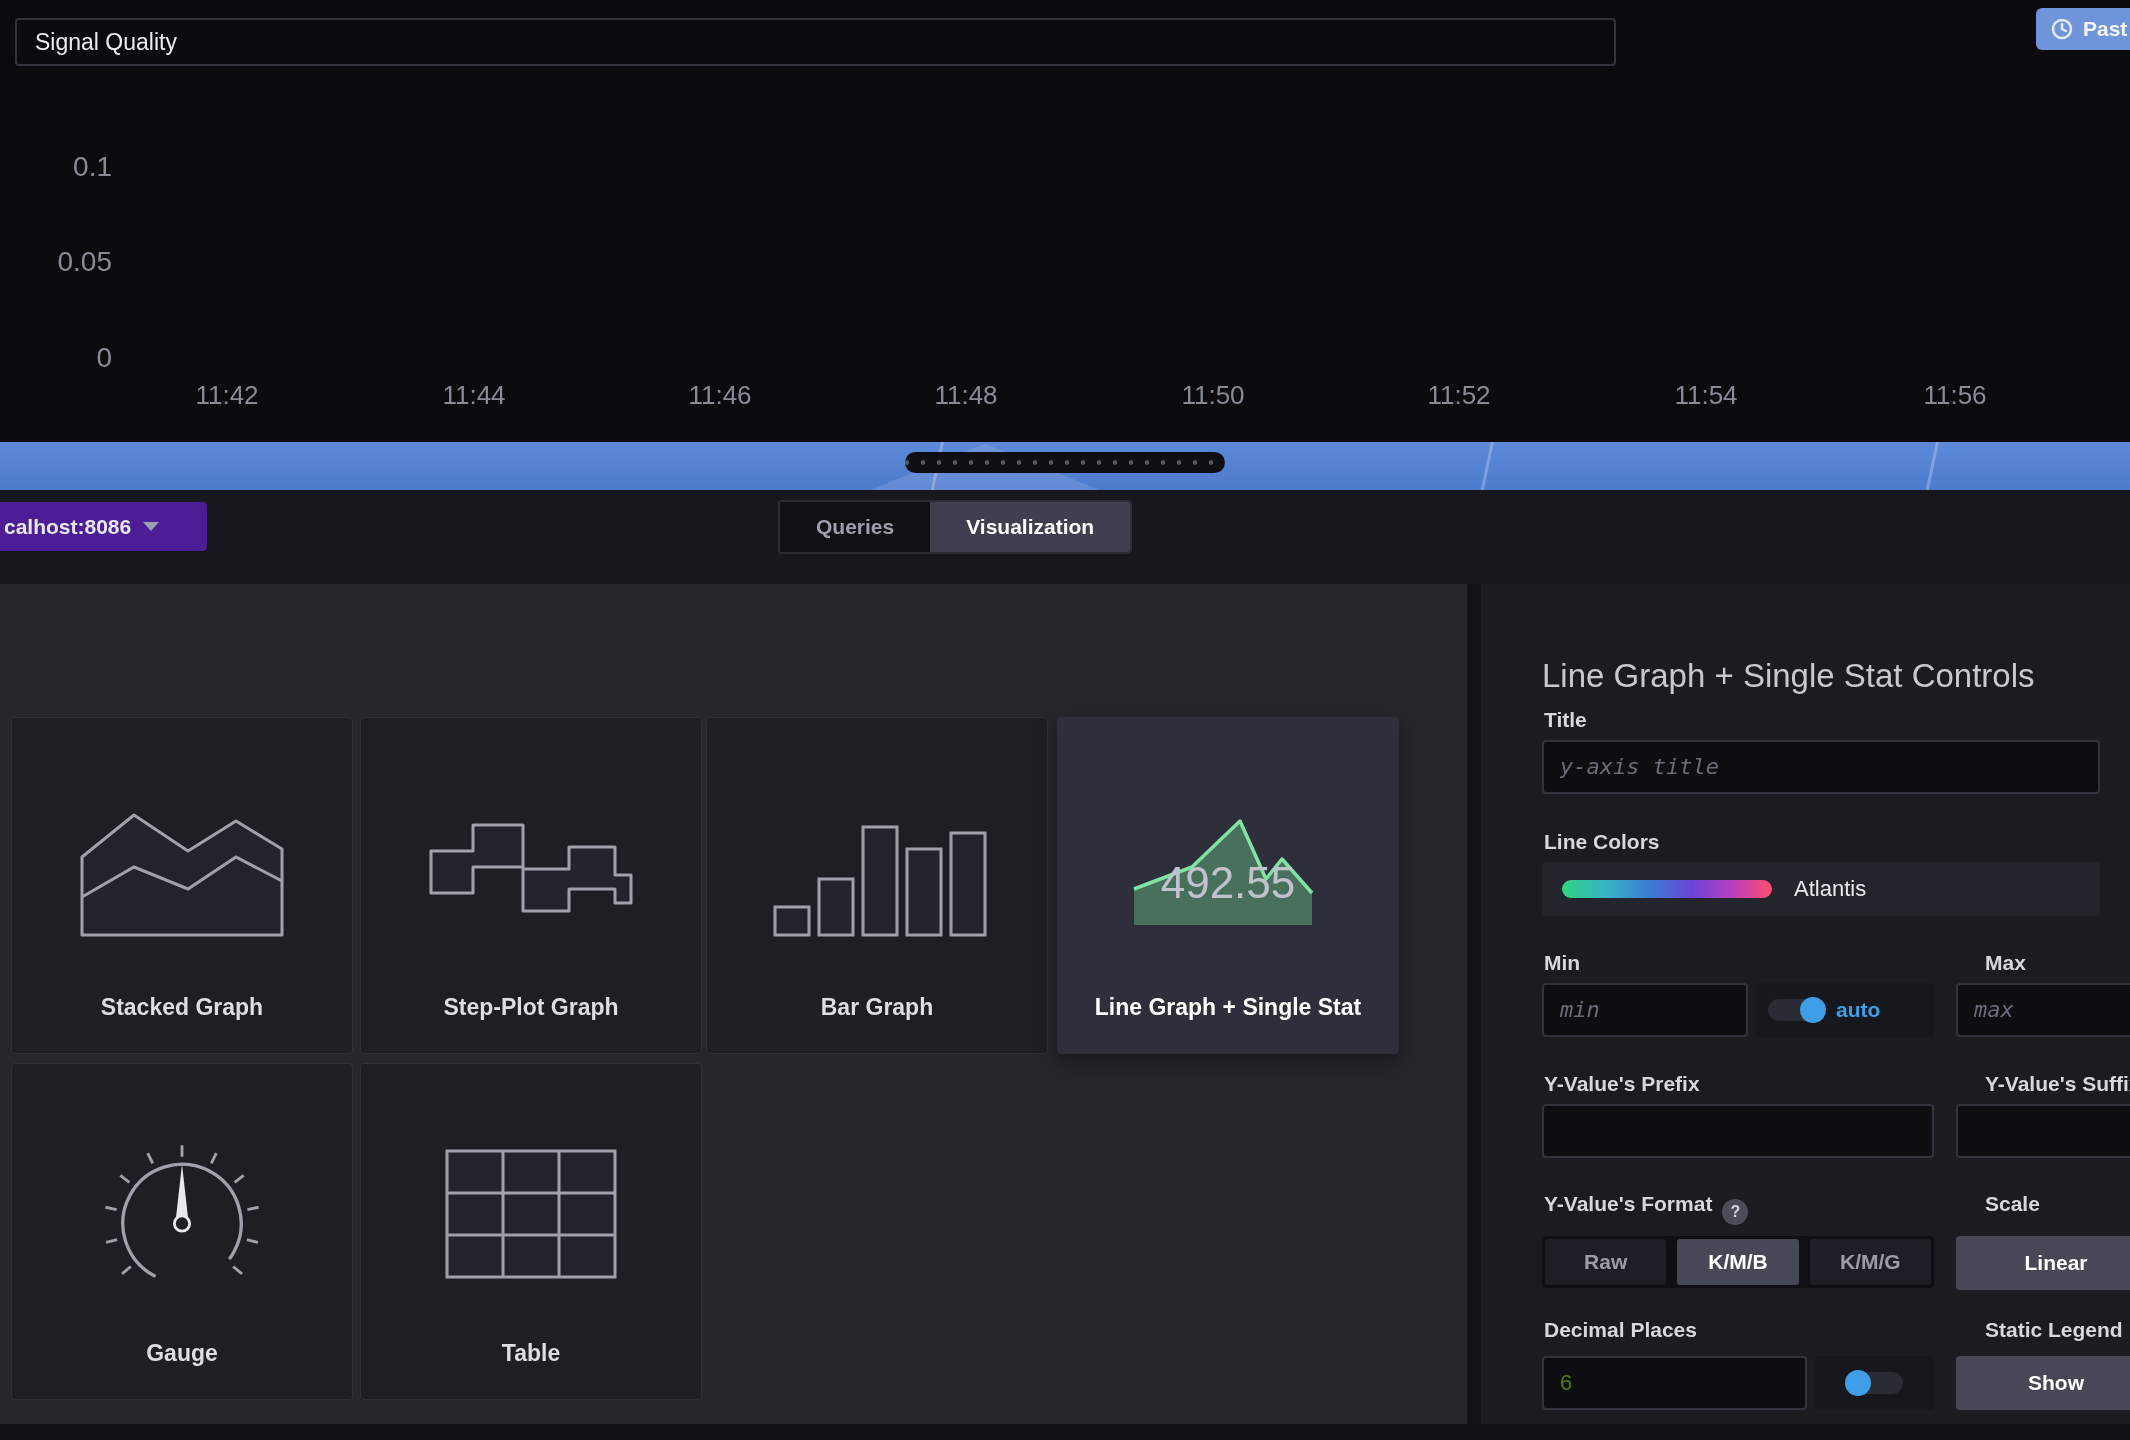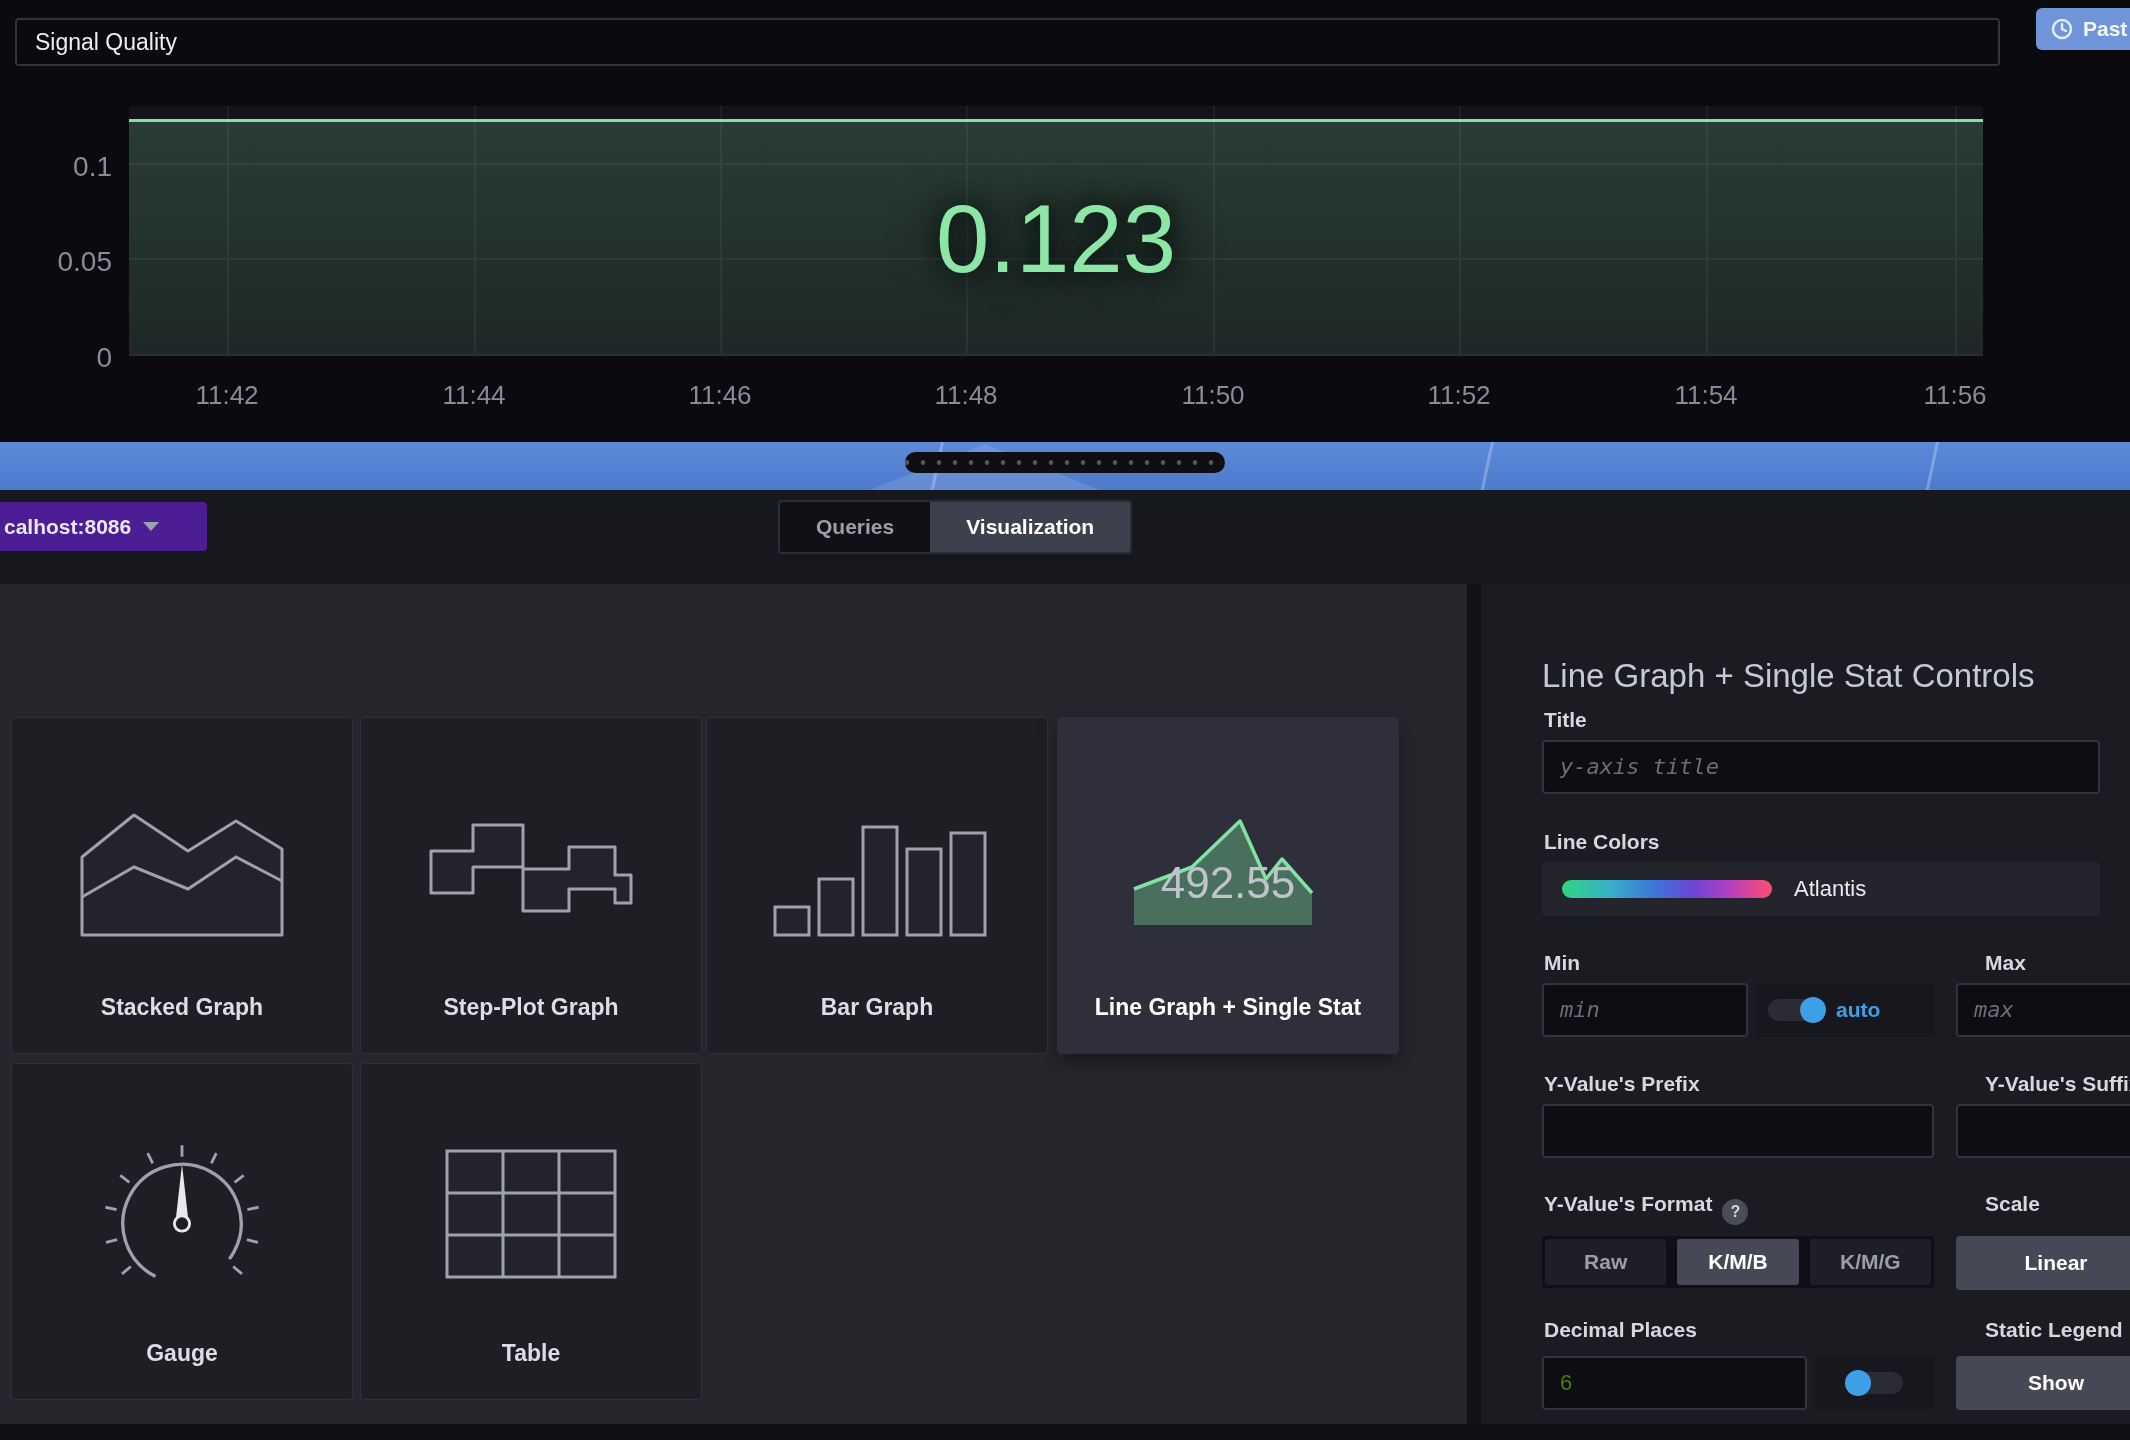--- a/index.html
+++ b/index.html
@@ -3,21 +3,21 @@
 <meta charset="utf-8">
 <style>
   * { box-sizing: border-box; }
   html,body { margin:0; padding:0; background:#0c0c10; }
   body { font-family:"Liberation Sans", sans-serif; }
   #screen { position:relative; width:2130px; height:1440px; overflow:hidden; background:#121218; }
 
   
   .preview { position:absolute; left:0; top:0; width:2130px; height:442px; background:#0b0b0f; }
   .cell-title-input {
-    position:absolute; left:15px; top:18px; width:1985px; height:48px;
+    position:absolute; left:15px; top:18px; width:1601px; height:48px;
     background:#0b0b0f; border:2px solid #31323d; border-radius:4px;
     color:#ecedf1; font-size:23px; padding:0 18px; font-family:"Liberation Sans", sans-serif;
     outline:none;
   }
   .time-btn {
     position:absolute; left:2036px; top:8px; height:42px; width:150px;
     background:#6f94da; border-radius:6px; display:flex; align-items:center; gap:9px;
     padding:0 14px; color:#f2f6ff; font-weight:bold; font-size:21px; cursor:pointer;
   }
   .plot { position:absolute; left:129px; top:106px; width:1854px; height:250px;
@@ -123,36 +123,20 @@
     <div class="time-btn">
       <span style="display:inline-flex;">
         <svg width="24" height="24" viewBox="0 0 24 24">
           <circle cx="12" cy="12" r="9" fill="none" stroke="#e3ecfb" stroke-width="2.5"></circle>
           <path d="M12 7v5l4 2" stroke="#e3ecfb" stroke-width="2.5" fill="none" stroke-linecap="round"></path>
         </svg>
       </span>
       <span>Past</span>
     </div>
 
-    <div class="plot">
-      <div>
-        <div class="gridline-v" style="left:98px"></div>
-        <div class="gridline-v" style="left:345px"></div>
-        <div class="gridline-v" style="left:591px"></div>
-        <div class="gridline-v" style="left:837px"></div>
-        <div class="gridline-v" style="left:1084px"></div>
-        <div class="gridline-v" style="left:1330px"></div>
-        <div class="gridline-v" style="left:1577px"></div>
-        <div class="gridline-v" style="left:1826px"></div>
-        <div class="gridline-h" style="top:57px"></div>
-        <div class="gridline-h" style="top:152px"></div>
-      </div>
-      <div class="series-fill"></div>
-      <div class="single-stat">0.123</div>
-    </div>
 
     <span class="ytick" style="top:151px">0.1</span>
     <span class="ytick" style="top:246px">0.05</span>
     <span class="ytick" style="top:342px">0</span>
 
     <span class="xtick" style="left:182px">11:42</span>
     <span class="xtick" style="left:429px">11:44</span>
     <span class="xtick" style="left:675px">11:46</span>
     <span class="xtick" style="left:921px">11:48</span>
     <span class="xtick" style="left:1168px">11:50</span>

